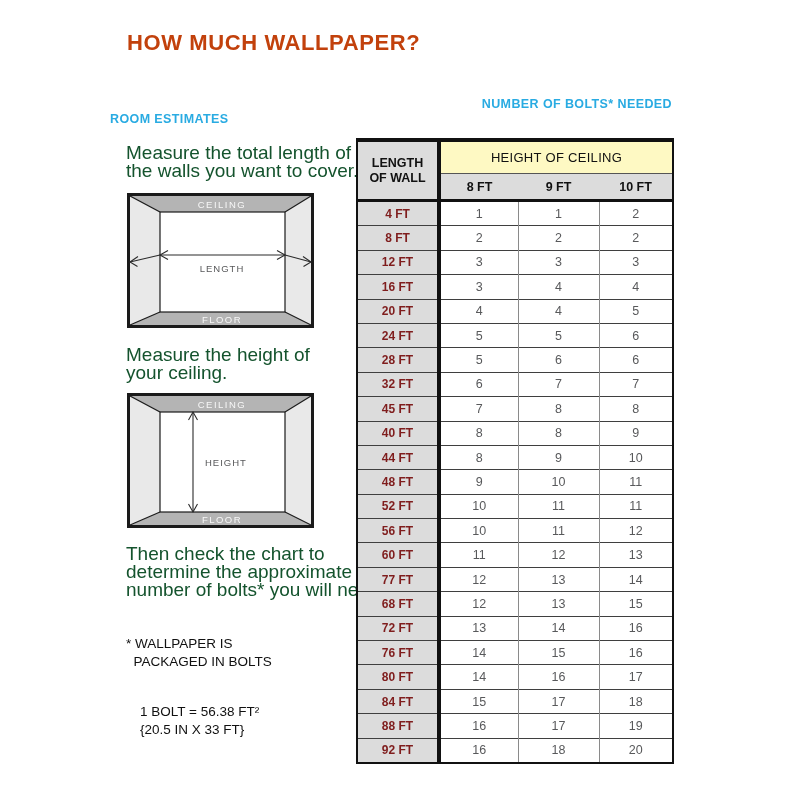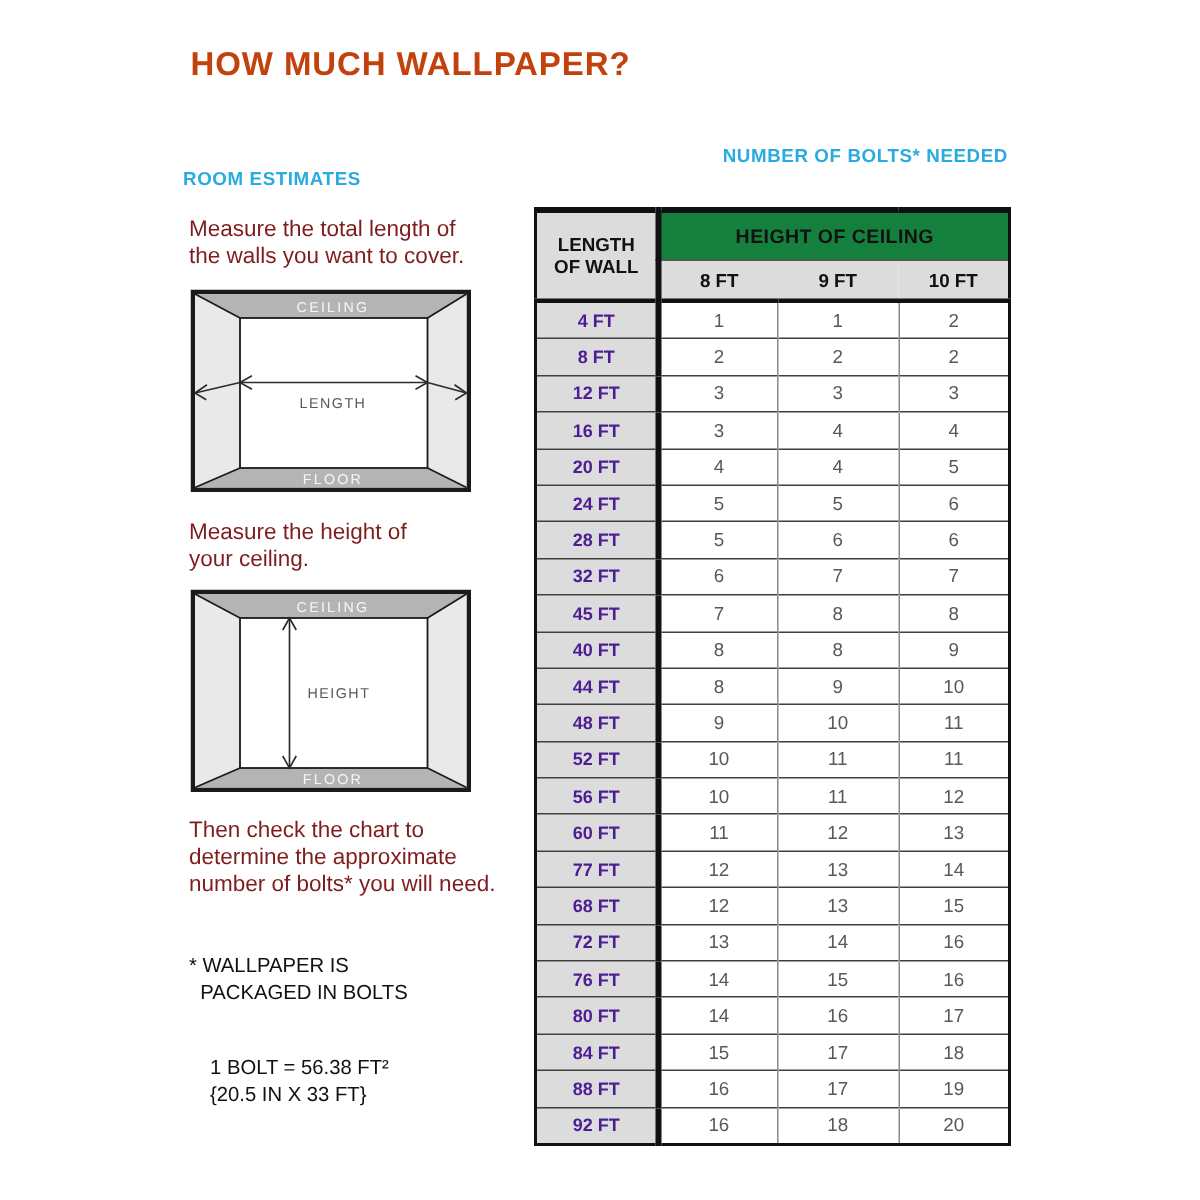--- a/index.html
+++ b/index.html
@@ -9,25 +9,25 @@
   }
   .abs { position:absolute; }
 
   .page-title {
     left:127px; top:30px; font-size:22px; font-weight:bold;
     color:#c2410c; letter-spacing:0.6px;
   }
   .section-heading {
     font-size:12.5px; font-weight:bold; color:#29ABE2; letter-spacing:0.4px;
   }
-  #room-heading  { left:122px; top:112px; }
+  #room-heading  { left:110px; top:112px; }
   #table-heading { left:356px; top:97px; width:316px; text-align:right; }
 
   .body-text {
-    font-size:15px; color:#7f1d1d; line-height:18px; white-space:pre-line;
+    font-size:19px; color:#14532d; line-height:18px; white-space:pre-line;
   }
   #para-length { left:126px; top:144px; }
   #para-height { left:126px; top:346px; }
   #para-chart  { left:126px; top:545px; }
 
   .note-bold {
     font-size:13.5px; font-weight:normal; color:#111111;
     line-height:18px; white-space:pre;
   }
   #footnote  { left:126px; top:635px; }
@@ -46,30 +46,30 @@
     padding:0; text-align:center; vertical-align:middle;
     font-family:"Liberation Sans", sans-serif;
   }
   th.corner {
     width:82px; background:#dcdcdc; border-right:4px solid #111;
     border-bottom:3px solid #111;
     font-size:12.5px; font-weight:bold; color:#111;
     white-space:pre-line; line-height:15px;
   }
   th.group-header {
-    background:#15803d; height:31px; font-size:13px; font-weight:bold;
+    background:#fef9c3; height:31px; font-size:13px; font-weight:normal;
     color:#111; letter-spacing:0.3px; border-bottom:1.5px solid #555;
   }
   th.col-header {
     background:#dcdcdc; height:25px; font-size:12.5px; font-weight:bold;
     color:#111; border-bottom:3px solid #111;
   }
   table.bolts tbody td { height:23.4px; border-top:1px solid #3f3f3f; }
   td.rowlabel {
-    background:#dcdcdc; font-size:12px; font-weight:bold; color:#4c1d95;
+    background:#dcdcdc; font-size:12px; font-weight:bold; color:#7f1d1d;
     border-right:4px solid #111;
     margin-left:36px;
   }
   td.val { color:#58595B; font-size:12.5px; background:#fff; }
   td.val + td.val { border-left:1px solid #8a8a8a; }
 
   
   .diagram-surface-label { fill:#f7f7f7; font-size:9.5px; letter-spacing:1.5px; }
   .diagram-measure-label { fill:#58595B; font-size:9.5px; letter-spacing:1px; }
 </style>

